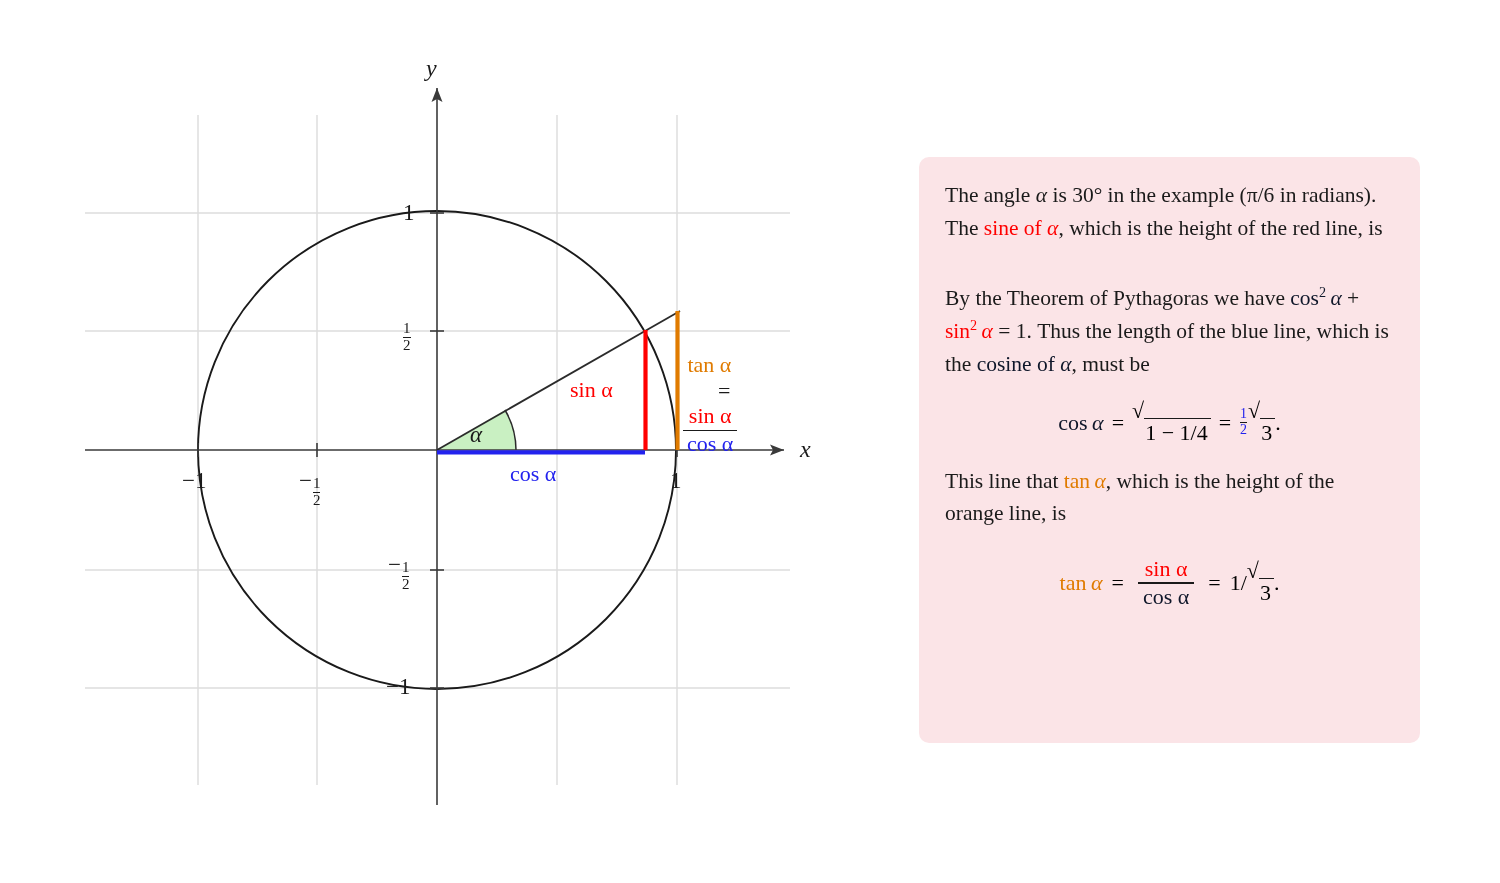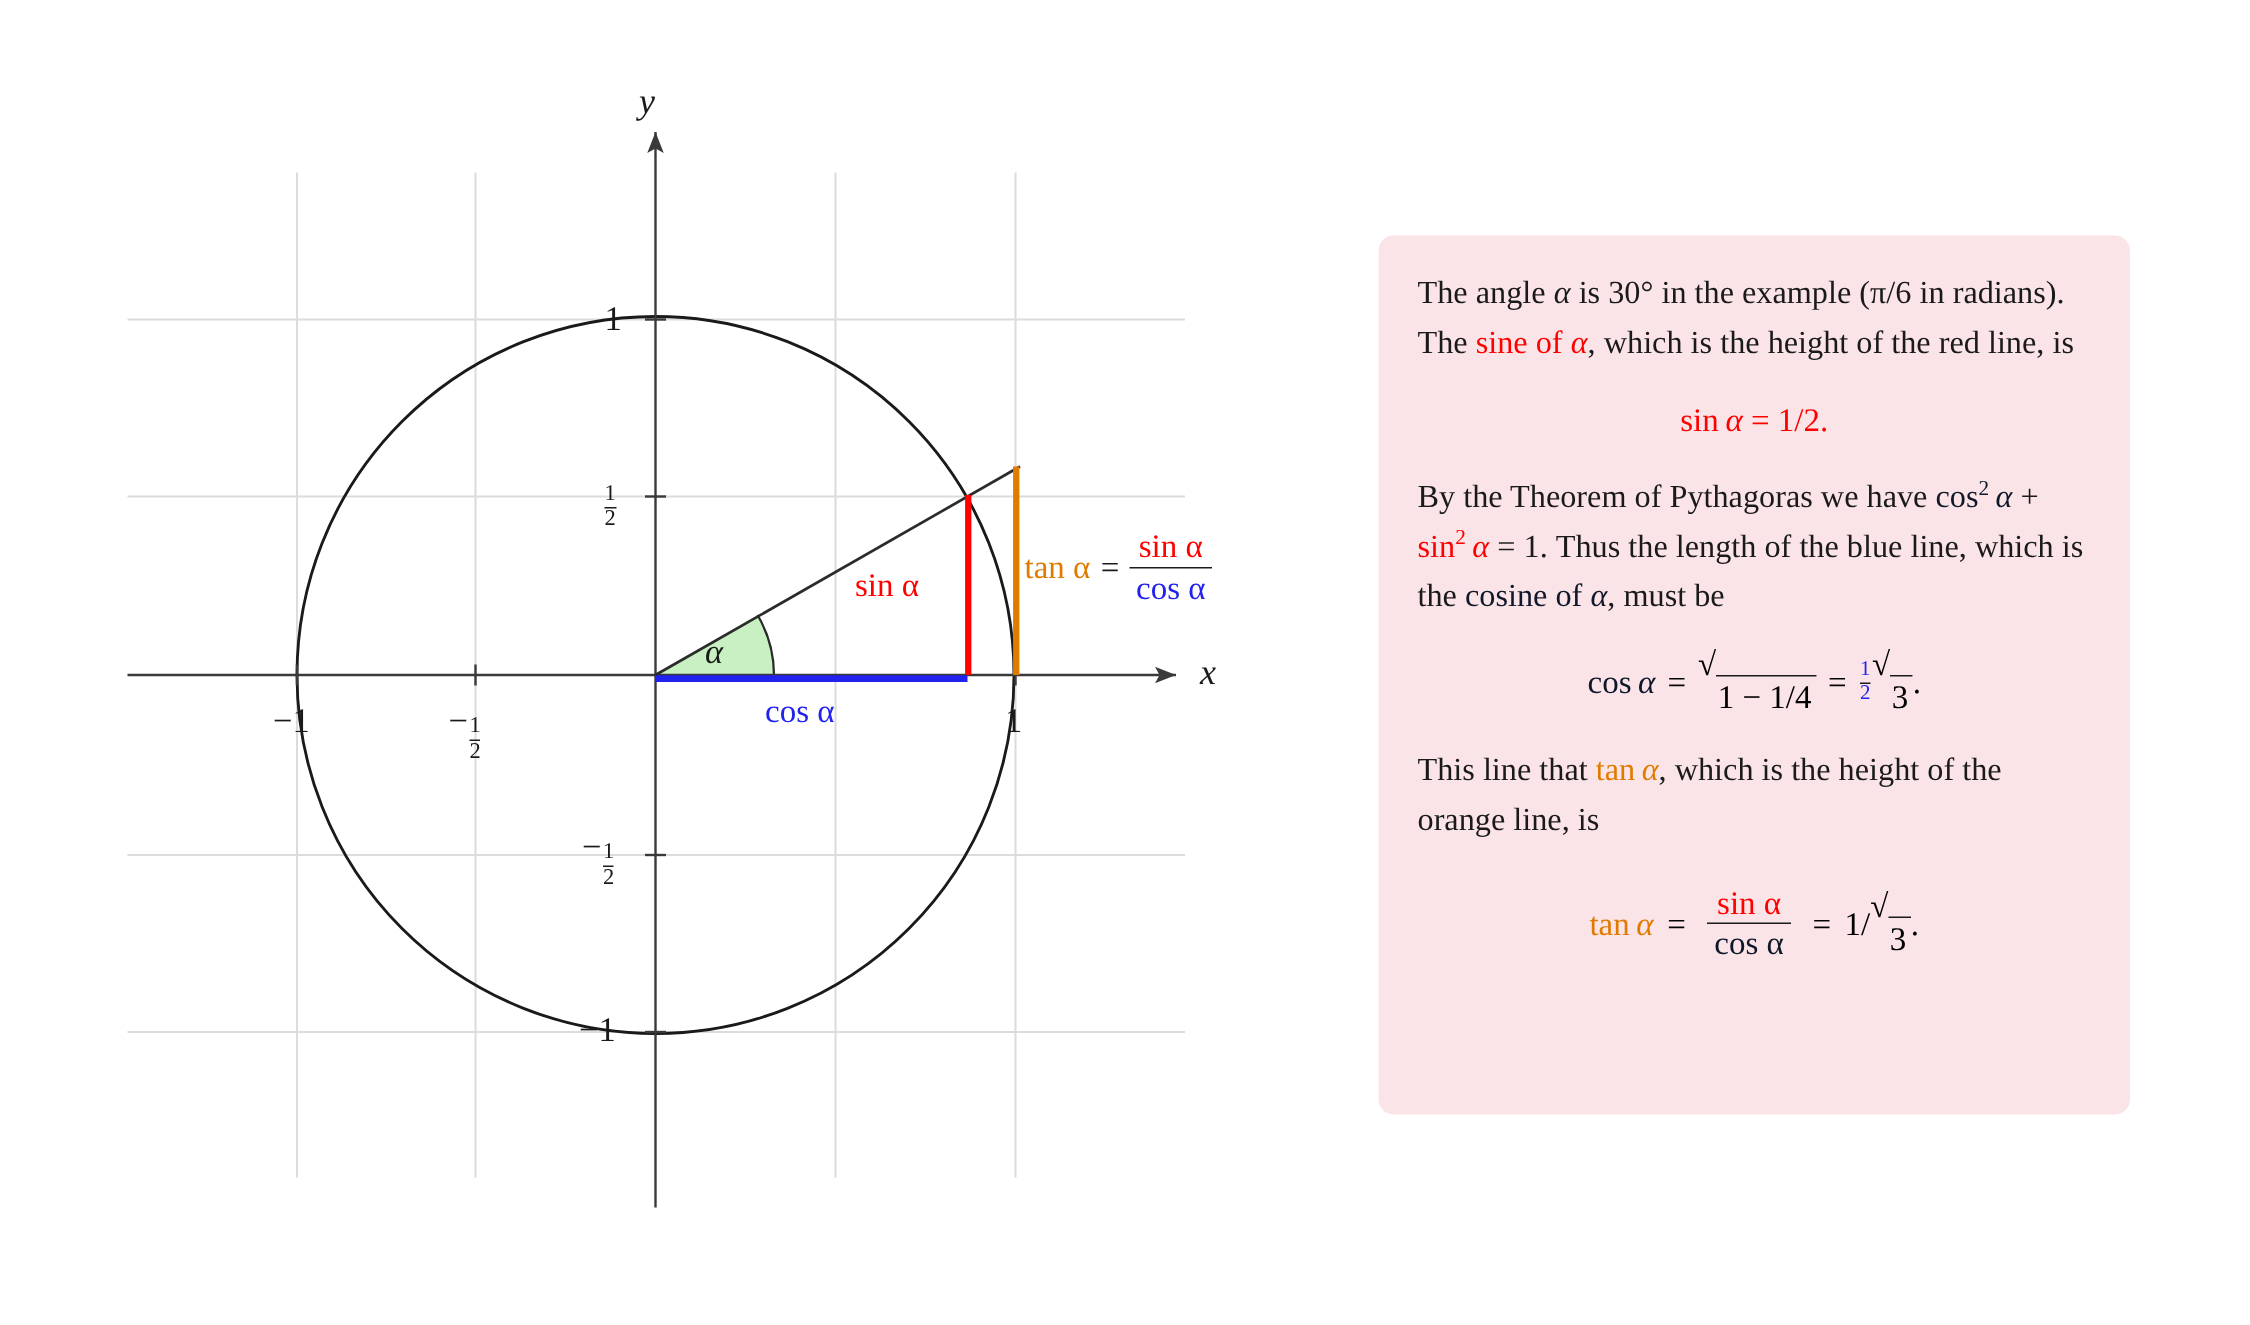--- a/index.html
+++ b/index.html
@@ -16,21 +16,21 @@
   #figure{position:absolute;left:0;top:0;width:870px;height:883px;}
   #figure svg{display:block;}
 
   
   .mi{font-style:italic;}
   .mathlabel{position:absolute;font-family:"Liberation Serif",serif;white-space:nowrap;}
 
   
   #tan-formula{
     position:absolute;left:683px;top:352px;
-    display:flex;align-items:center;font-size:22px;
+    display:flex;align-items:flex-end;font-size:22px;flex-direction:column;
   }
   #tan-formula .lhs{color:#E07B00;margin-right:6px;}
   #tan-formula .eq{color:#1a1a1a;margin:0 7px 0 1px;}
   .frac{display:inline-flex;flex-direction:column;align-items:center;line-height:1.12;}
   .frac .num{padding:0 4px 1px;color:#FF0000;}
   .frac .den{padding:1px 4px 0;color:#2222EE;}
   .frac .bar{width:100%;height:1.4px;background:#1a1a1a;}
 
   
   #panel{
@@ -170,21 +170,20 @@
       </span>
     </div>
   </div>
 
   <div id="panel">
 
     <p class="para"><span>The angle </span><span class="mi">α</span><span> is 30° in the example (π/6 in radians).  The </span><span class="red">sine of </span><span class="red mi">α</span><span>, which is the height of the red line, is</span></p>
 
     <div class="gap"></div>
 
-    <div class="eqline"><span class="red">sin</span> <span class="red mi">α</span>&nbsp;<span class="red">= 1/2.</span></div>
 
     <div class="gap"></div>
 
     <p class="para"><span>By the Theorem of Pythagoras we have </span><span class="blue">cos</span><span class="blue sup">2</span> <span class="blue mi">α</span><span> + </span><span class="red">sin</span><span class="red sup">2</span> <span class="red mi">α</span><span> = 1.  Thus the length of the blue line, which is the </span><span class="blue">cosine of </span><span class="blue mi">α</span><span>, must be</span></p>
 
     <div class="gap"></div>
 
     <div class="eqrow">
       <span class="blue">cos</span> <span class="blue mi">α</span>
       <span style="margin:0 8px;">=</span>

